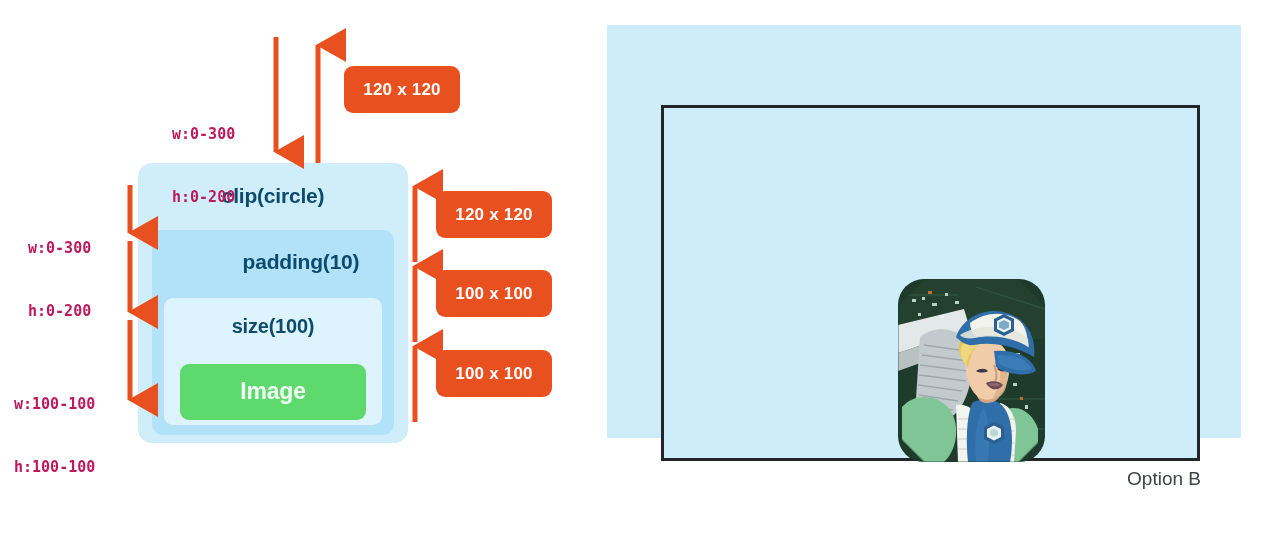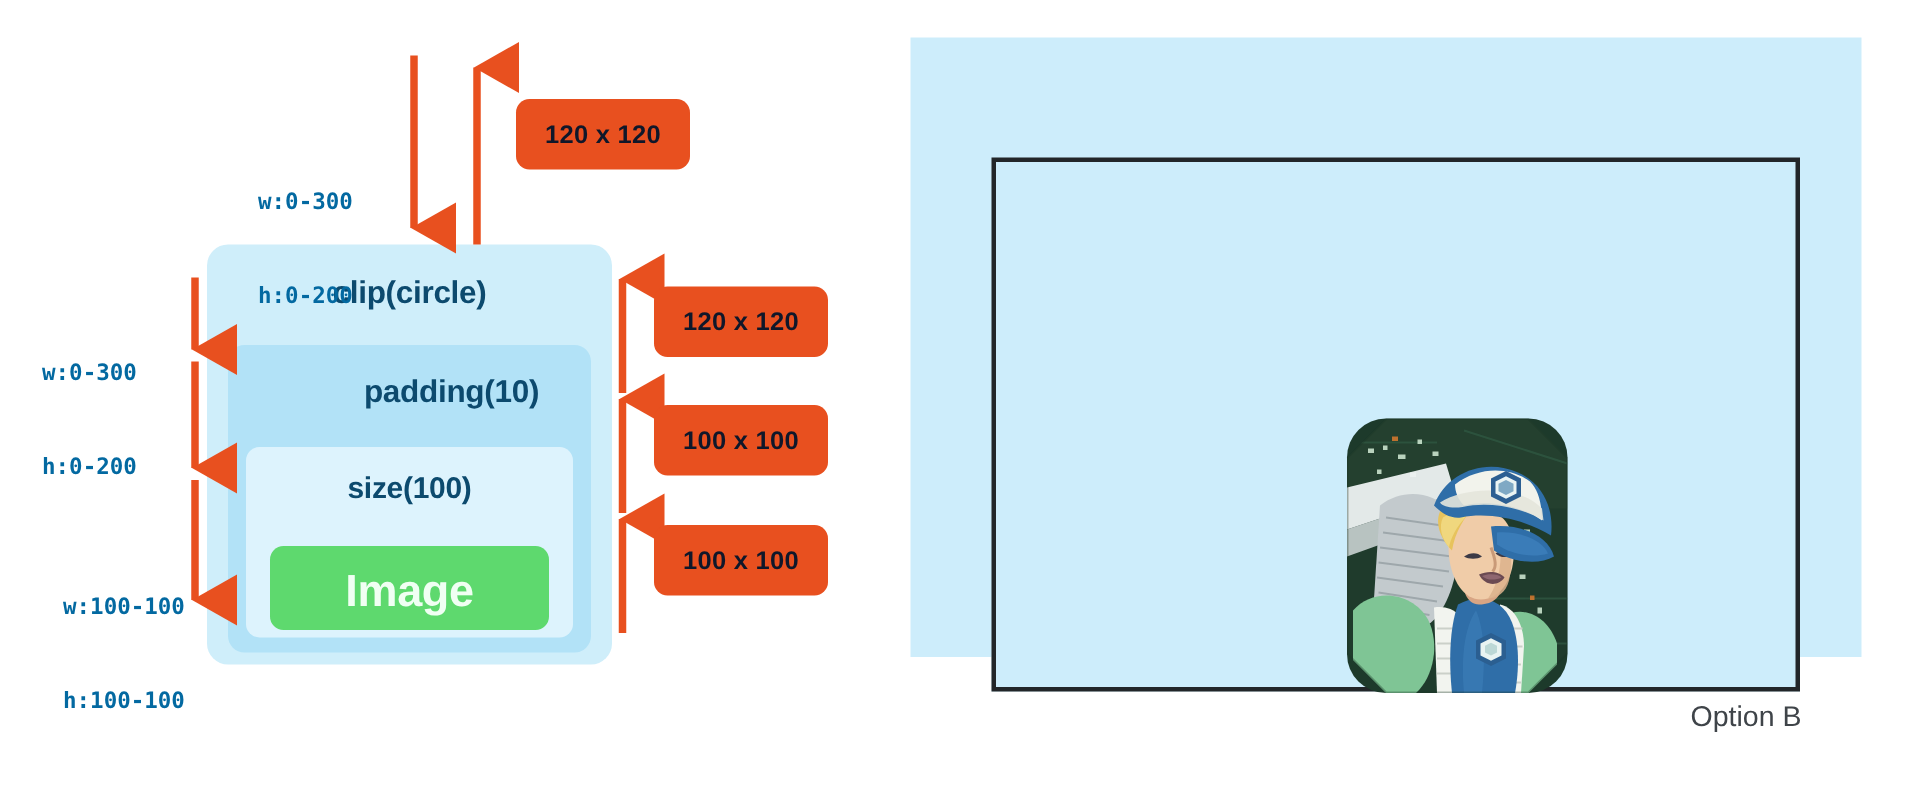--- a/index.html
+++ b/index.html
@@ -78,59 +78,59 @@
     text-align: center;
     font-weight: bold;
     color: #0c4a6e;
     letter-spacing: -0.2px;
   }
   #label-clip   { top: 21px;  font-size: 21px; }
   #label-padding{ top: 20px;  font-size: 21px; margin-left: 28px; }
   #label-size   { top: 17px;  font-size: 20px; }
   #label-image  {
     top: 14px;
-    font-size: 30px;
+    font-size: 23px;
     color: #f0fff3;
     font-weight: bold;
   }
 
   
   .badge {
     position: absolute;
     box-sizing: border-box;
     background: #e8501f;
     border-radius: 9px;
-    color: #0f172a;
+    color: #ffffff;
     font-size: 17px;
     font-weight: bold;
     display: flex;
     align-items: center;
     justify-content: center;
     letter-spacing: 0.2px;
   }
   #badge-top      { left: 344px; top: 66px;  width: 116px; height: 47px; }
   #badge-right-1  { left: 436px; top: 191px; width: 116px; height: 47px; }
   #badge-right-2  { left: 436px; top: 270px; width: 116px; height: 47px; }
   #badge-right-3  { left: 436px; top: 350px; width: 116px; height: 47px; }
 
   
   .constraint {
     position: absolute;
-    color: #0369a1;
+    color: #be185d;
     font-family: "DejaVu Sans Mono", "Liberation Mono", monospace;
     font-size: 15px;
     font-weight: bold;
     line-height: 21px;
     white-space: pre;
     text-align: right;
   }
   #constraint-top { left: 172px; top: 82px;  text-align: left; }
   #constraint-1   { left: 28px;  top: 196px; }
   #constraint-2   { left: 28px;  top: 273px; }
-  #constraint-3   { left: 14px;  top: 352px; margin-left: 28px; }
+  #constraint-3   { left: 14px;  top: 352px; }
 
   
   #arrow-layer {
     position: absolute;
     left: 0; top: 0;
     width: 600px;
     height: 534px;
     pointer-events: none;
   }
 

